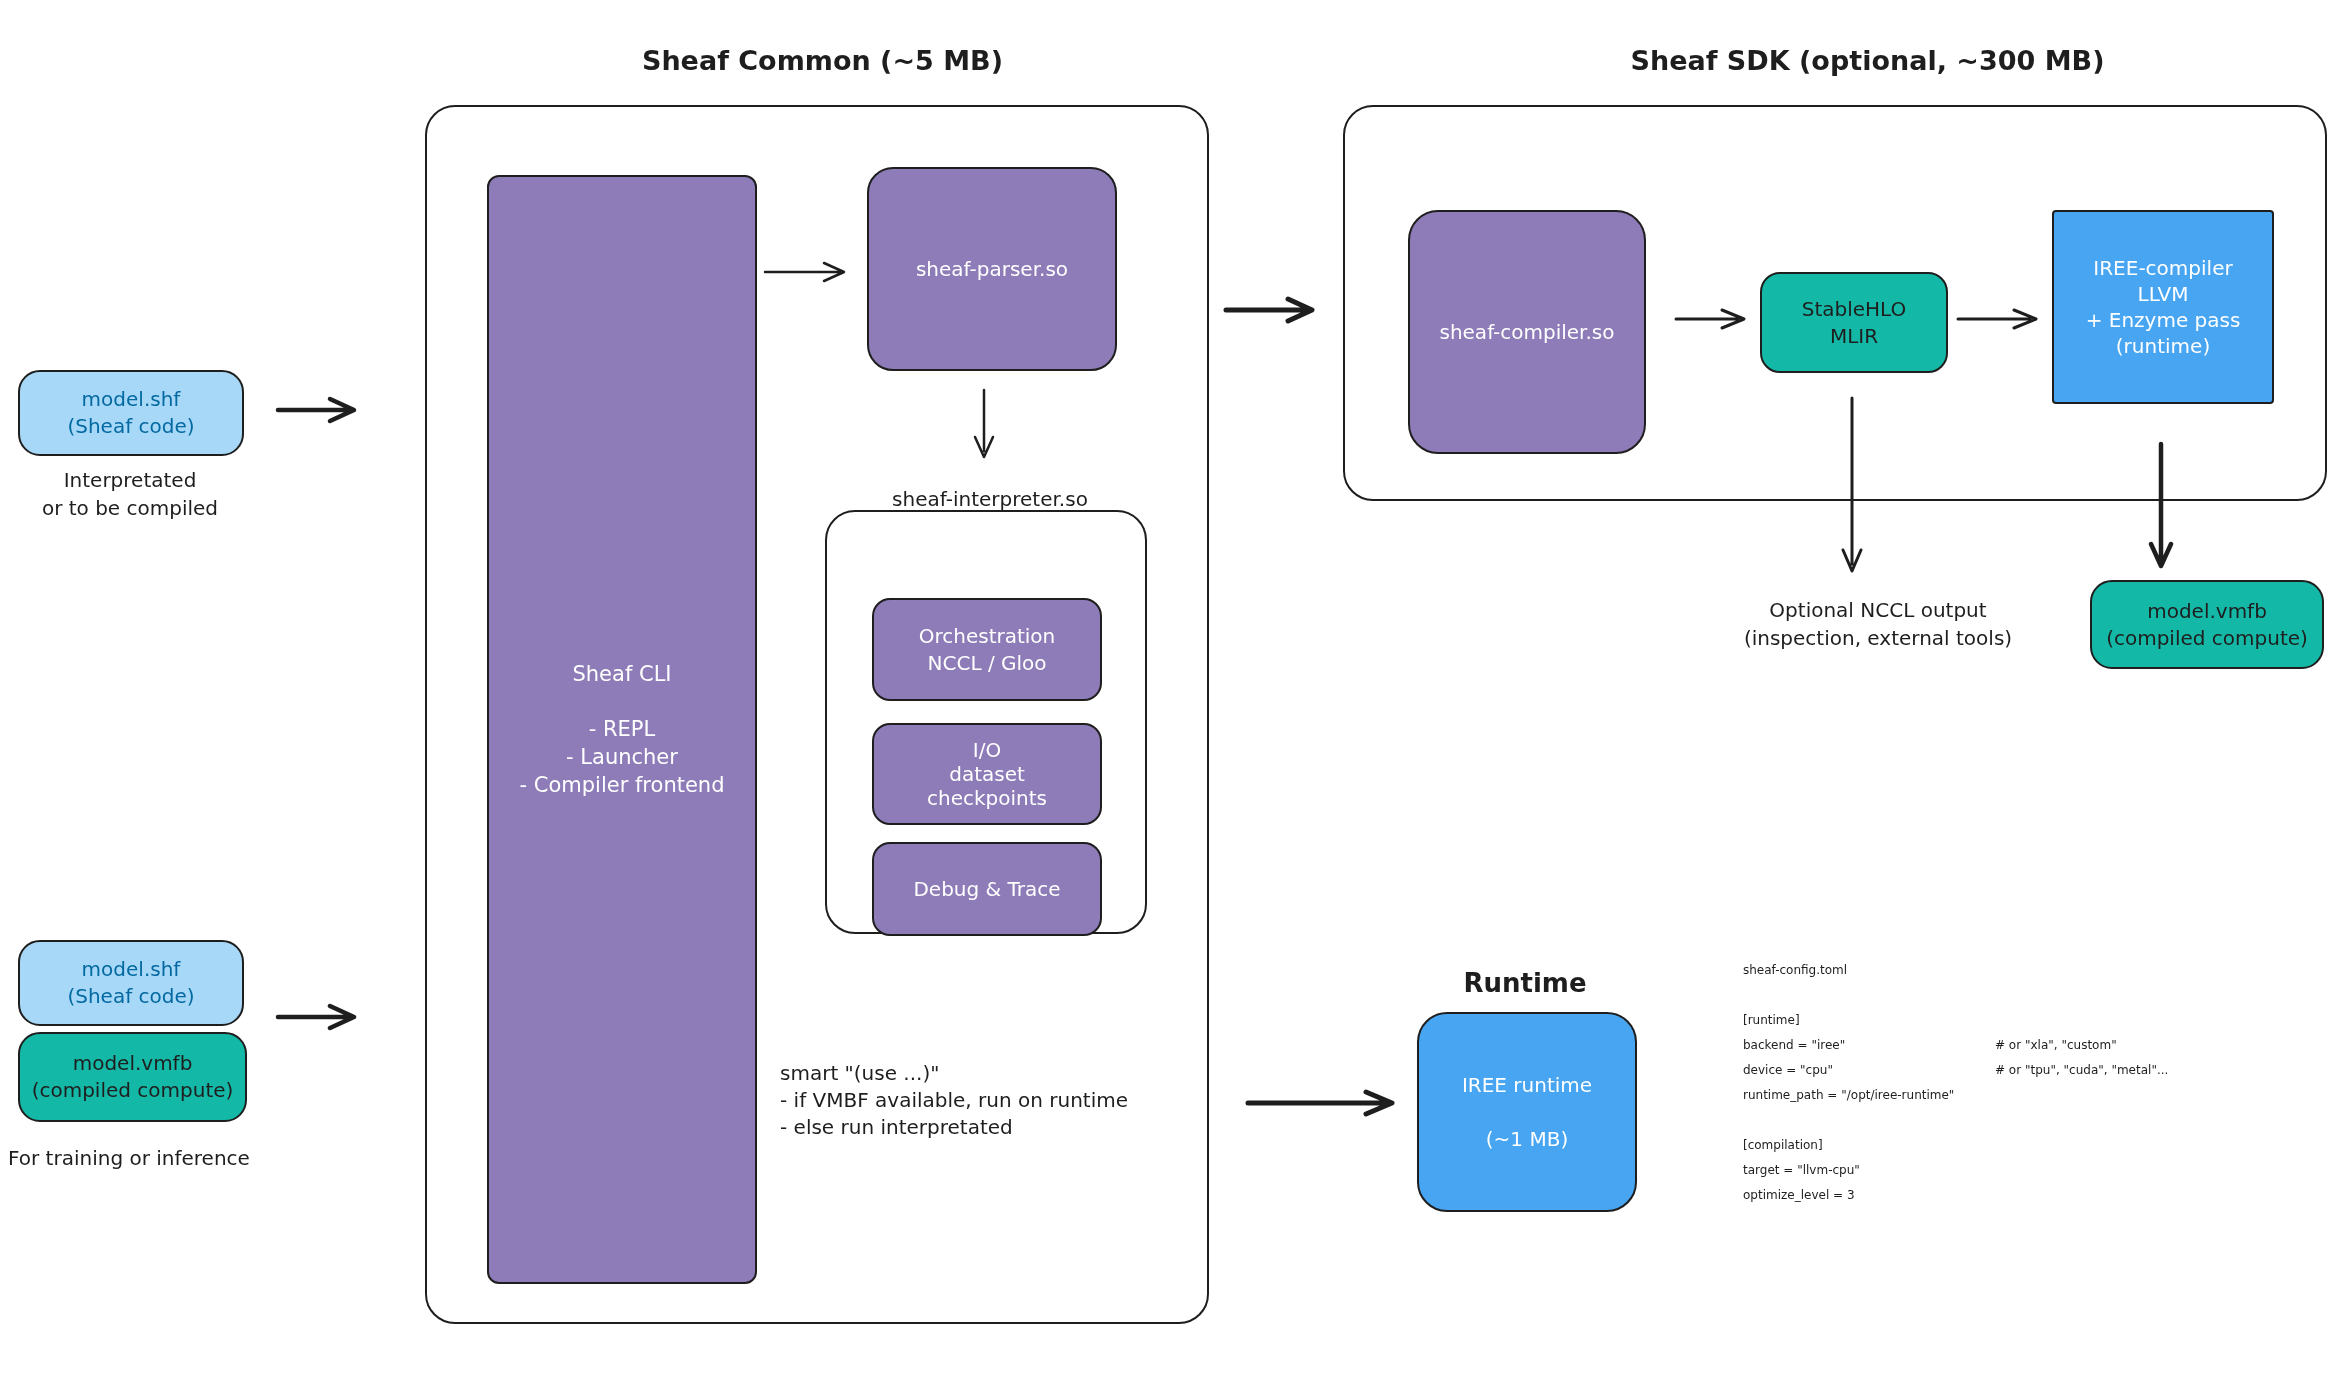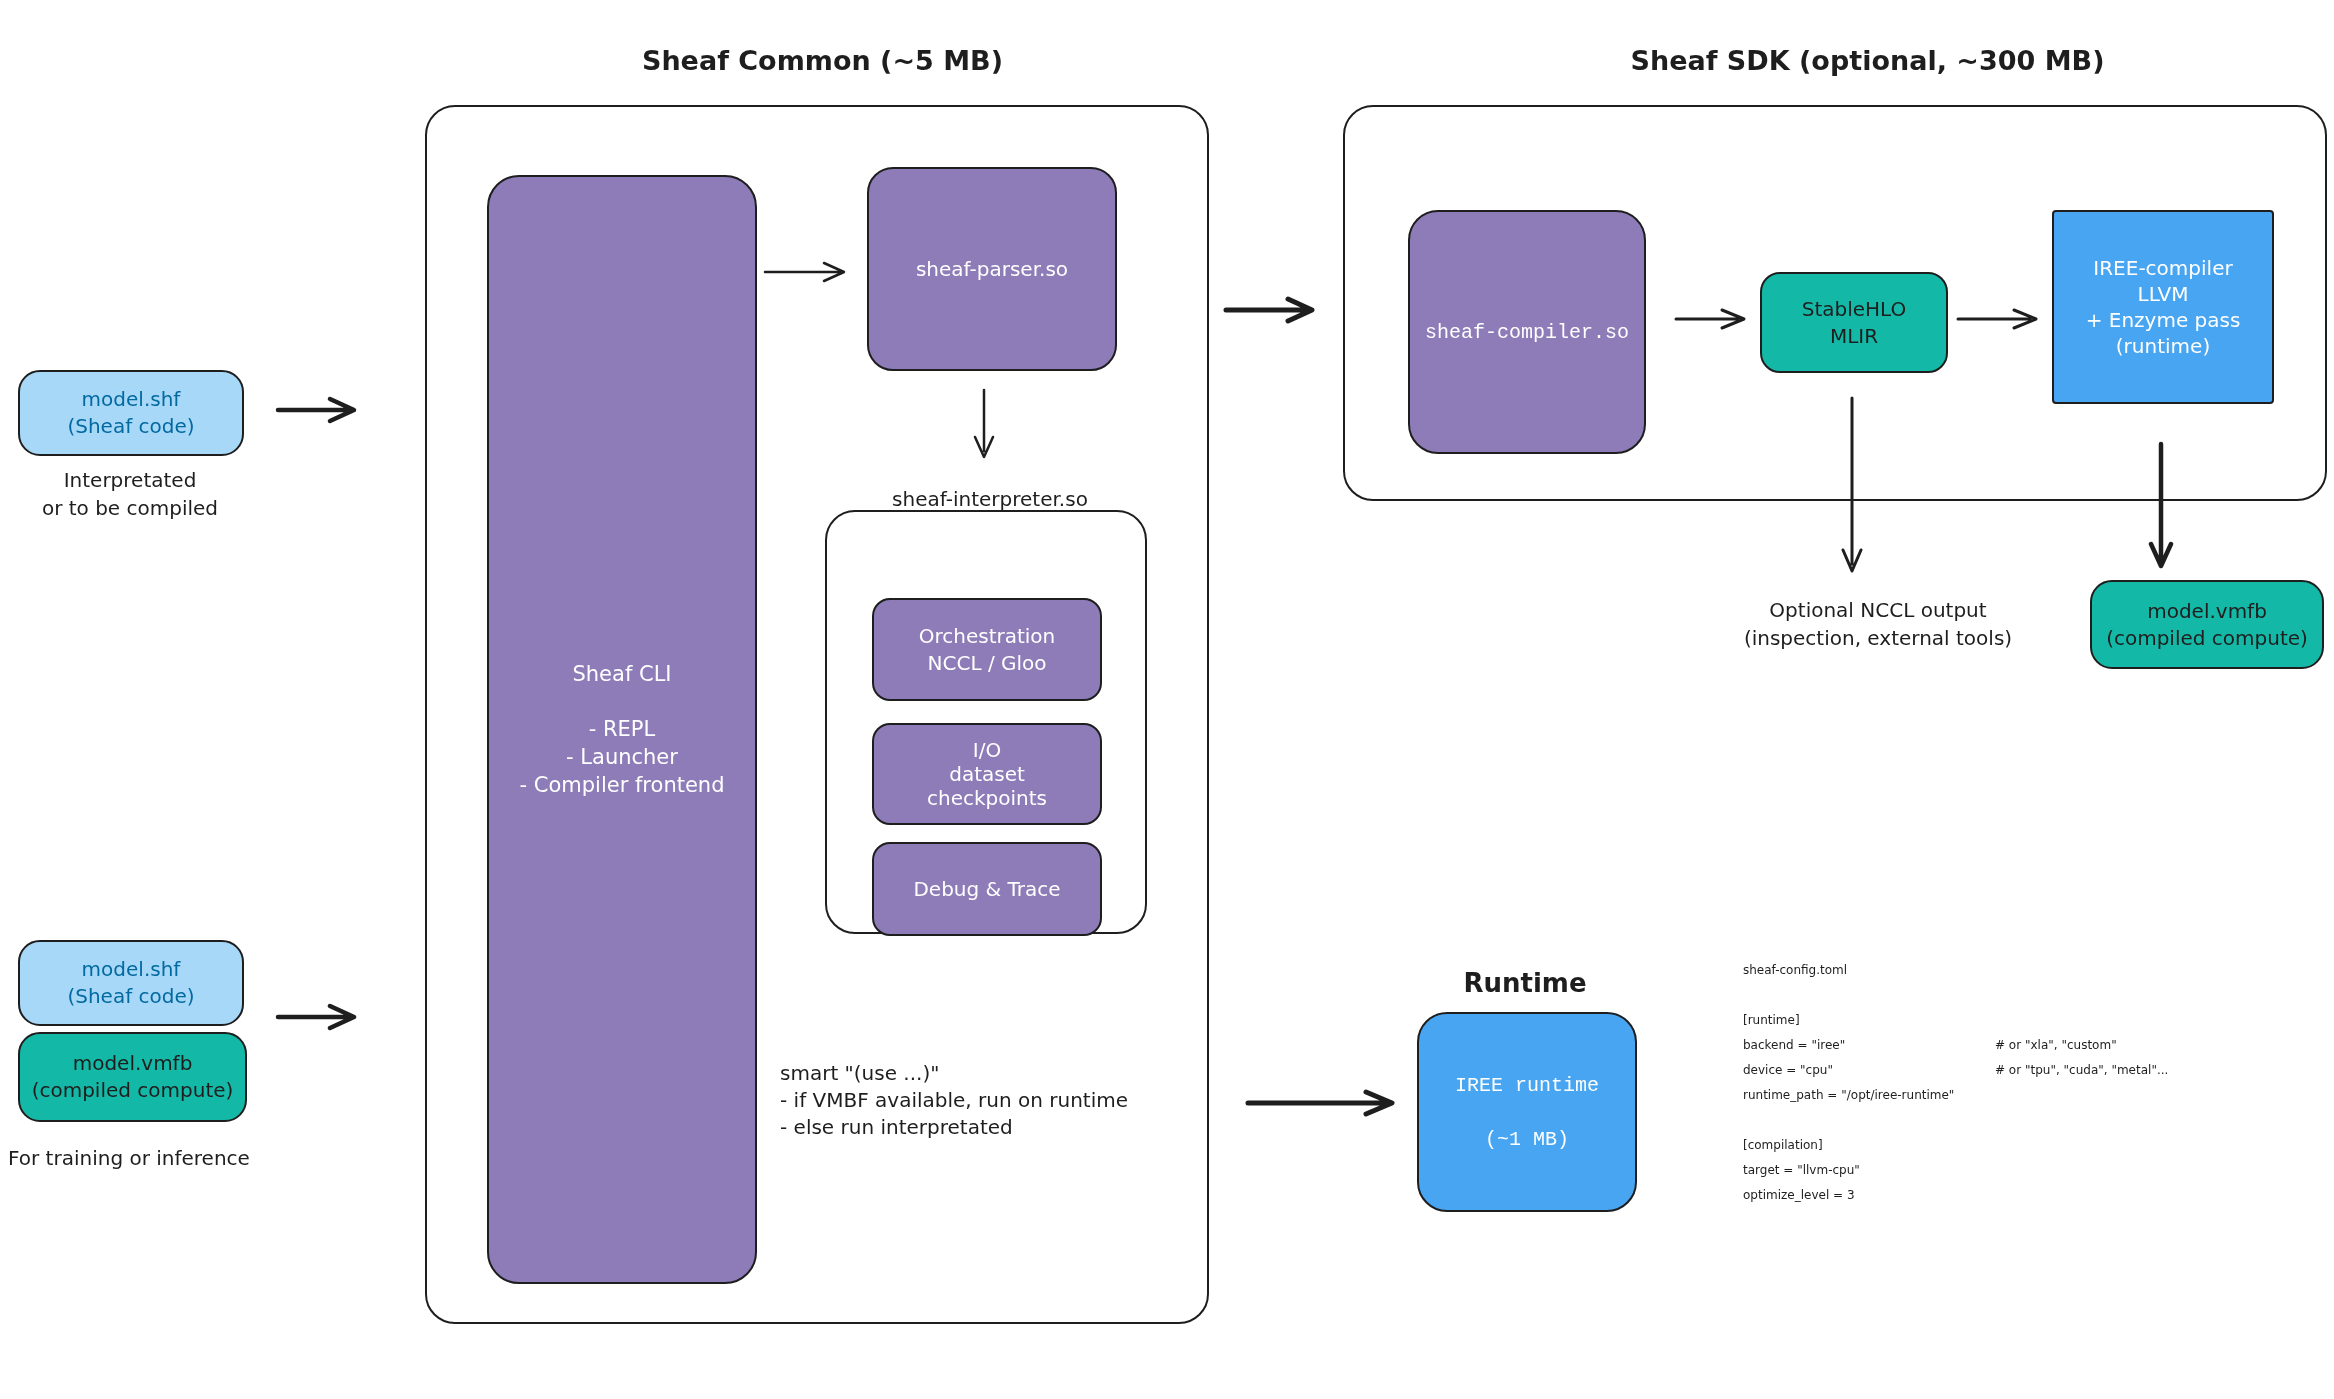--- a/index.html
+++ b/index.html
@@ -15,21 +15,21 @@
     align-items:center;justify-content:center;text-align:center;
     font-size:20px;line-height:27px;
   }
   .purple{background:#8e7cb8;color:#ffffff;}
   .bluelight{background:#a7d8f7;color:#0369a1;text-align:center;}
   .yellow{background:#14b8a6;color:#1e1e1e;}
   .blue{background:#47a5f2;color:#ffffff;}
   .r22{border-radius:22px;}
   .r26{border-radius:26px;}
   .r18{border-radius:18px;margin-top:40px;}
-  .r30{border-radius:30px;font-family:Liberation Mono, monospace;}
+  .r30{border-radius:30px;}
   .title{
     position:absolute;font-size:27px;font-weight:bold;text-align:center;white-space:nowrap;
   }
   .note{
     position:absolute;font-size:20px;line-height:28px;text-align:center;white-space:nowrap;
   }
   .note-left{
     position:absolute;font-size:20px;line-height:27px;text-align:left;white-space:nowrap;
   }
   .cfg{
@@ -61,21 +61,21 @@
   <span>(Sheaf code)</span>
 </div>
 <div class="box yellow r22" style="left:18px;top:1032px;width:225px;height:86px;">
   <span>model.vmfb</span>
   <span>(compiled compute)</span>
 </div>
 <div class="note-left" style="left:8px;top:1145px;">For training or inference</div>
 
 <div class="container" style="left:425px;top:105px;width:780px;height:1215px;"></div>
 
-<div class="box purple" style="left:487px;top:175px;width:266px;height:1105px;border-radius:32px;font-size:21px;line-height:28px;">
+<div class="box purple" style="left:487px;top:175px;width:266px;height:1105px;border-radius:12px;font-size:21px;line-height:28px;">
   <div>Sheaf CLI</div>
   <div class="spacer27"></div>
   <div>- REPL</div>
   <div>- Launcher</div>
   <div>- Compiler frontend</div>
 </div>
 
 <div class="box purple r26" style="left:867px;top:167px;width:246px;height:200px;">
   <span>sheaf-parser.so</span>
 </div>

